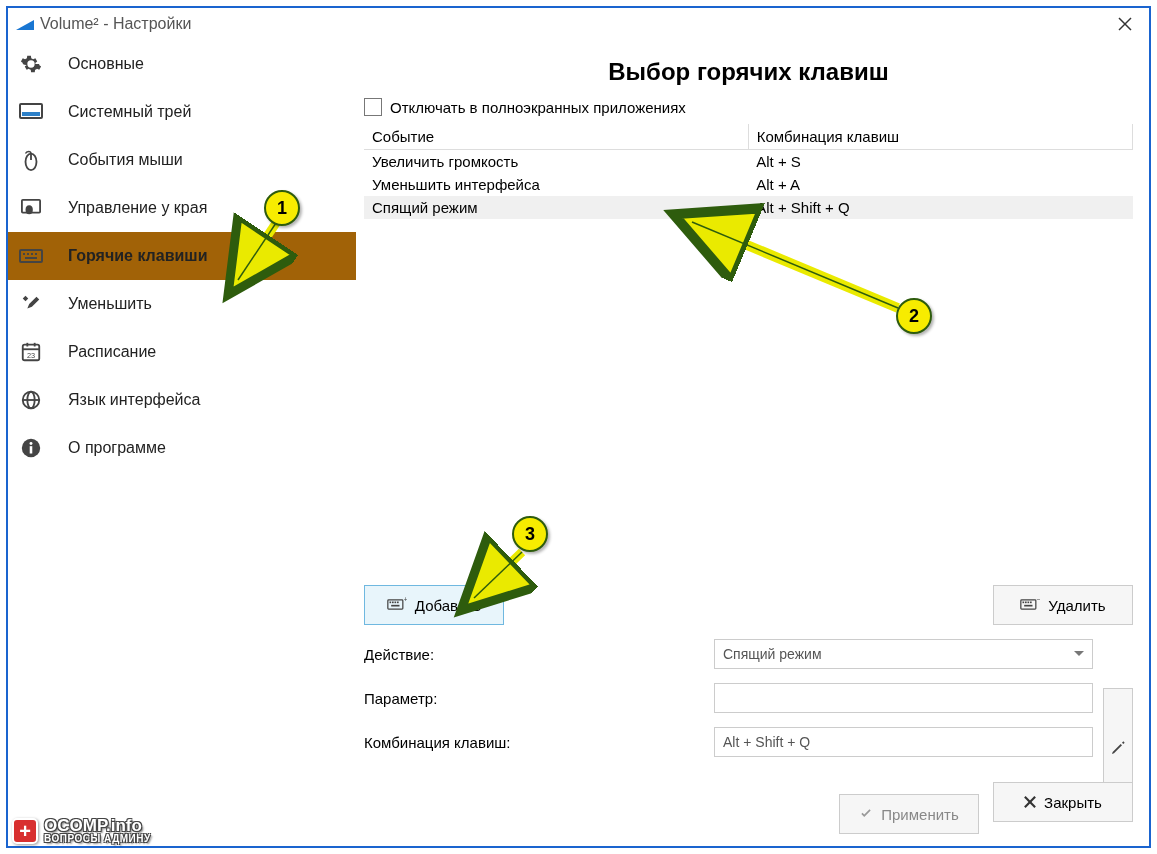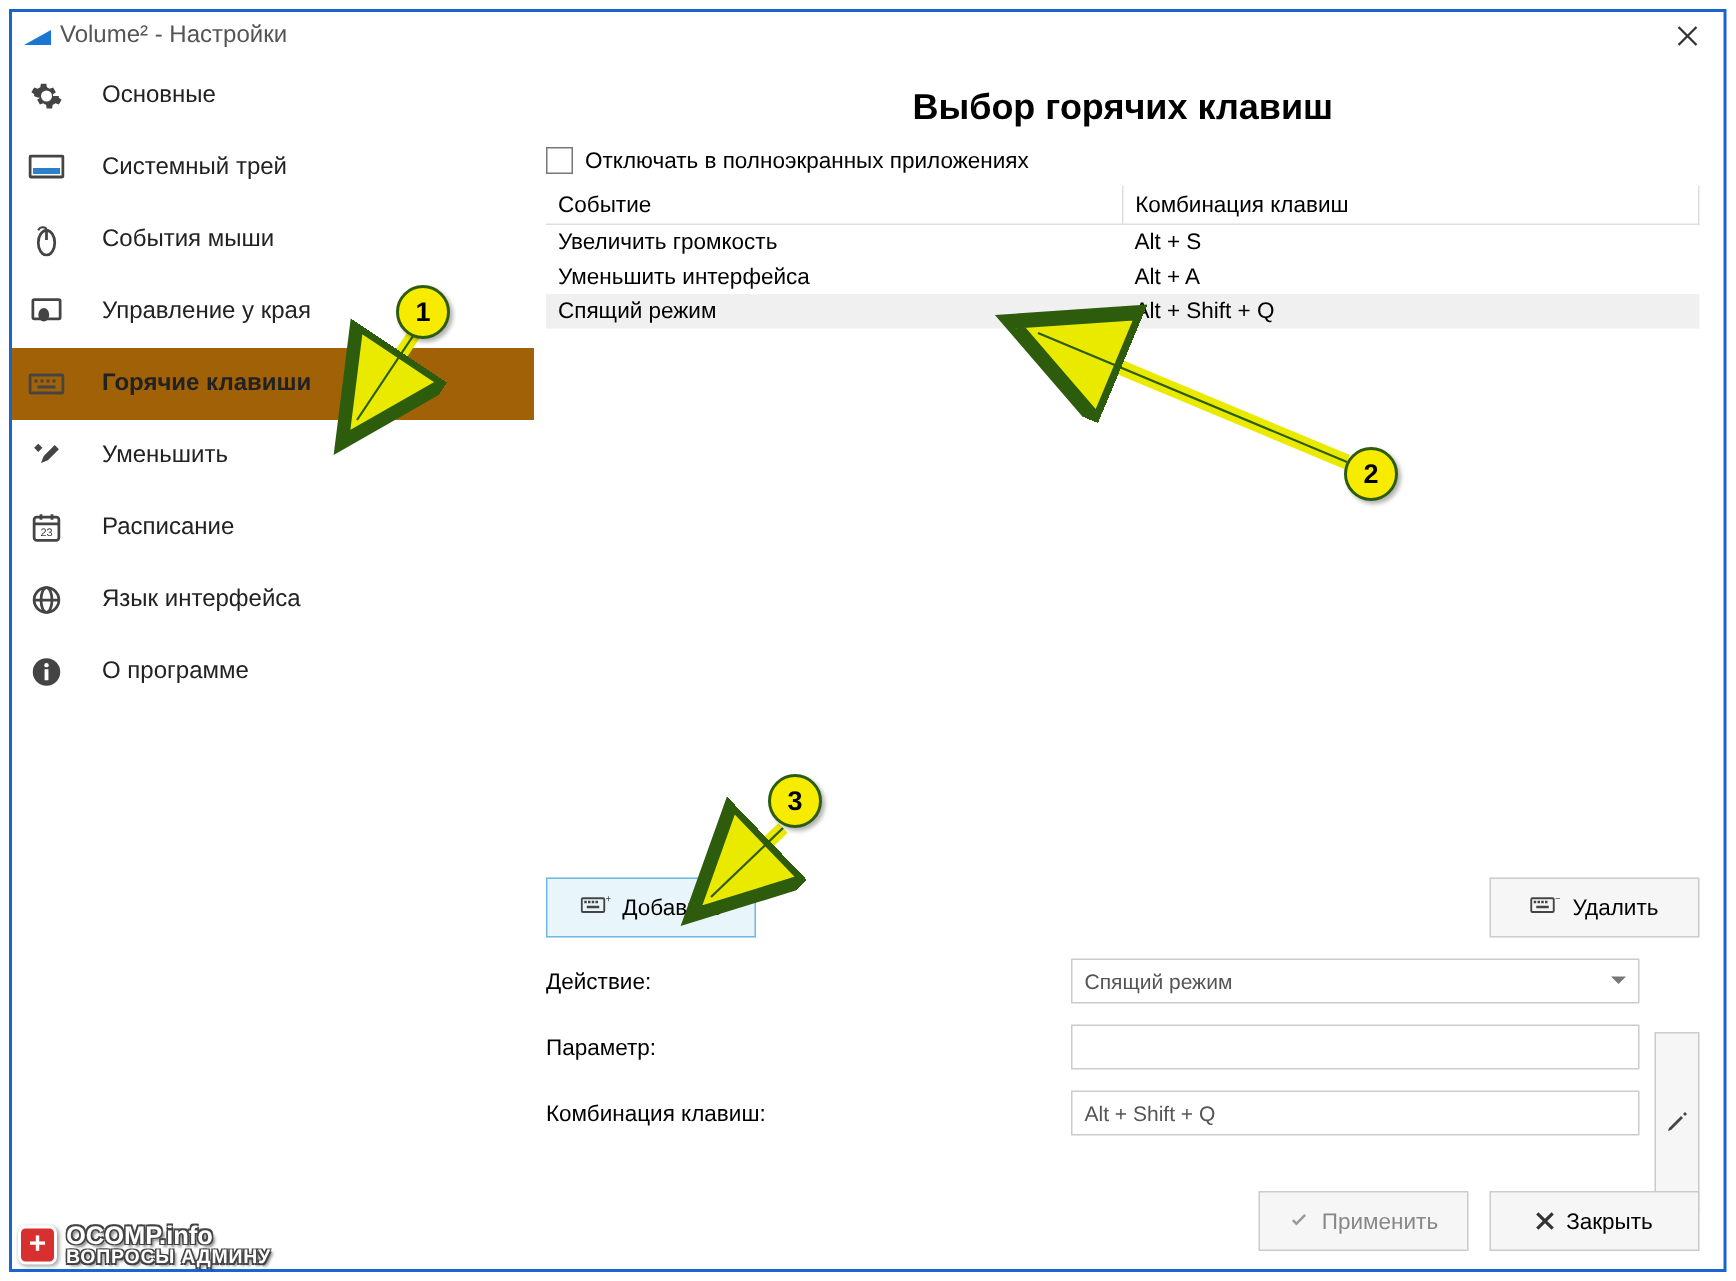--- a/index.html
+++ b/index.html
@@ -123,21 +123,21 @@
   display: inline-flex; align-items: center; justify-content: center;
   gap: 8px;
   font-size: 15px;
   cursor: pointer;
   padding: 0 16px;
 }
 .btn.sel {
   border: 1px solid #6fb8e0;
   background: #e8f5fb;
 }
-.btn.disabled { color: #888; }
+.btn.disabled { color: #888; margin-top: 12px; }
 .form-row {
   display: flex; align-items: center;
   margin-top: 14px;
 }
 .form-row label {
   width: 350px;
   font-size: 15px;
 }
 .form-row .field {
   flex: 1;
@@ -209,21 +209,21 @@
   display: flex; align-items: center; justify-content: center;
   font-weight: bold; font-size: 20px;
   box-shadow: 1px 1px 3px rgba(0,0,0,.4);
 }
 .watermark .txt {
   font-weight: 700; color: #fff;
   text-shadow: -1px -1px 0 #444, 1px -1px 0 #444, -1px 1px 0 #444, 1px 1px 0 #444, 2px 2px 2px rgba(0,0,0,.5);
   font-size: 17px;
   line-height: .95;
 }
-.watermark .sub { font-size: 13px; letter-spacing: .5px; }
+.watermark .sub { font-size: 10px; letter-spacing: .5px; }
 .kbd-ico { display:inline-block; }
 </style>
 </head>
 <body>
 
 <div class="window">
 
   <div class="titlebar">
     <span class="app-icon">
       <svg width="18" height="14" viewBox="0 0 18 14">

